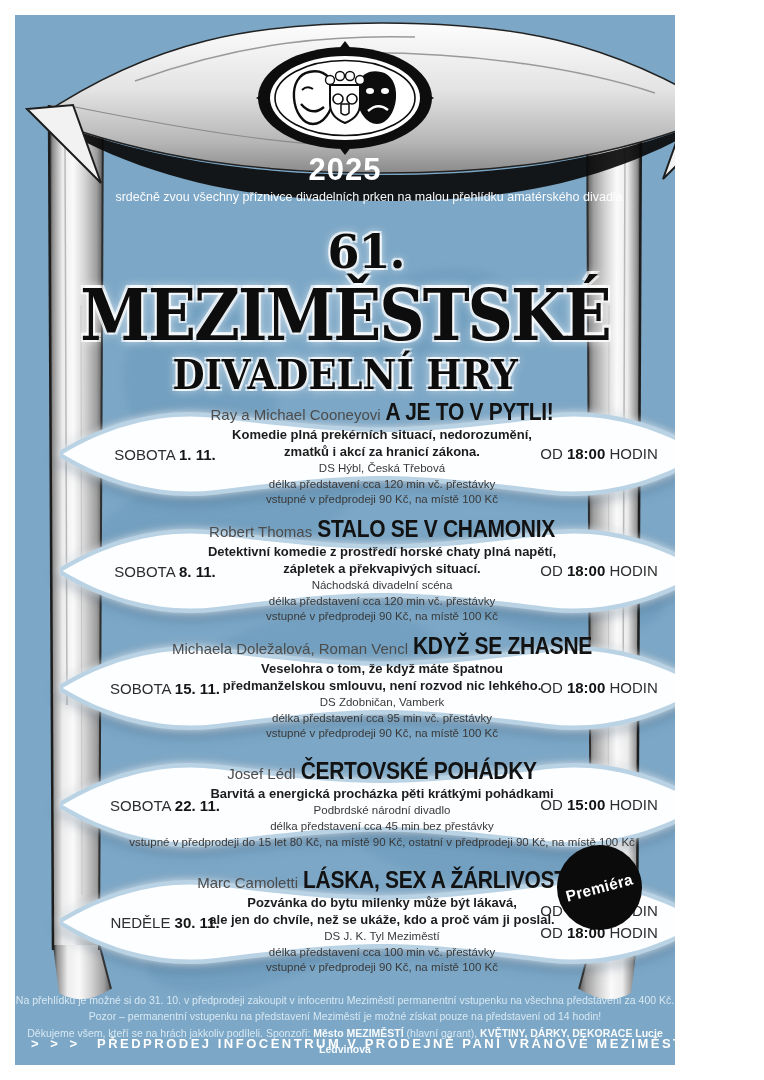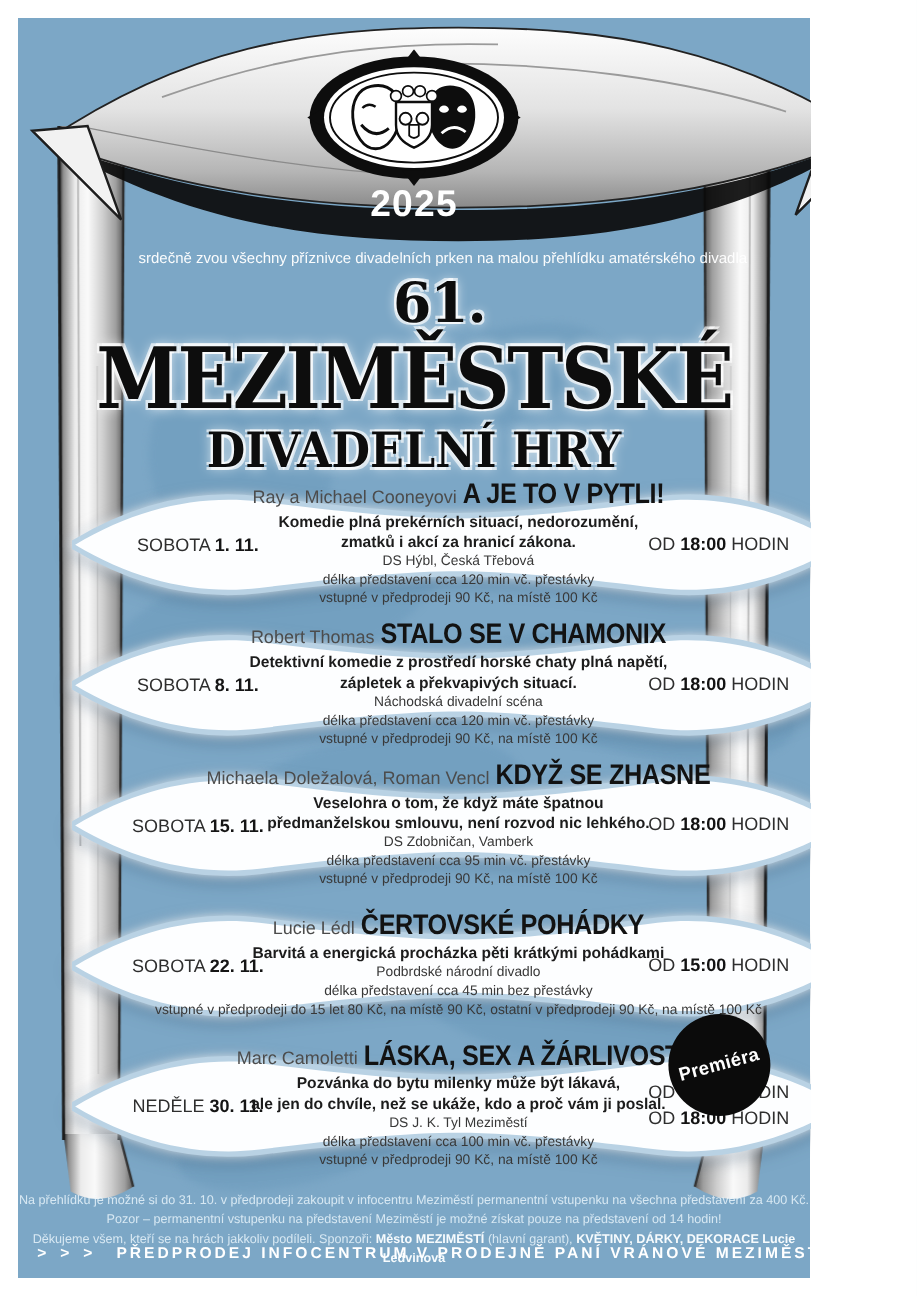--- a/index.html
+++ b/index.html
@@ -12,21 +12,21 @@
   .curtain-col{position:absolute;top:90px;width:74px;height:905px;}
   .curtain-left{left:26px;}
   .curtain-right{right:26px;transform:scaleX(-1);}
   .curtain-swag{position:absolute;left:0;top:-4px;width:734px;height:215px;}
   .logo{position:absolute;left:50%;top:26px;transform:translateX(-50%);width:178px;height:114px;z-index:6;}
 
   
   .header{position:absolute;top:138px;left:0;right:0;text-align:center;color:#ffffff;z-index:4;}
   .year{font-size:31px;font-weight:700;letter-spacing:1px;line-height:1.1;}
   .organizer{font-size:16.5px;font-weight:700;margin-top:2px;}
-  .invitation{font-size:12.5px;margin-top:21px;opacity:.96;padding-left:48px;}
+  .invitation{font-size:12.5px;margin-top:3px;opacity:.96;padding-left:48px;}
 
   
   .title-block{position:absolute;top:212px;left:0;right:0;text-align:center;z-index:4;
                font-family:"DejaVu Serif",serif;font-weight:700;color:#0d0d0d;}
   .halo{text-shadow:0 0 10px rgba(255,255,255,.95),2px 2px 0 rgba(255,255,255,.65),
         -2px 2px 0 rgba(255,255,255,.65),2px -2px 0 rgba(255,255,255,.65),-2px -2px 0 rgba(255,255,255,.65);}
   .edition{font-size:46px;line-height:50px;letter-spacing:-1px;padding-left:42px;}
   .title-main{font-size:63px;line-height:76px;letter-spacing:-2px;transform:scaleY(1.12);}
   .title-sub{font-size:37px;line-height:44px;letter-spacing:0px;transform:scaleY(1.1);}
 
@@ -261,21 +261,21 @@
       <use href="#ribbon-shape" class="ribbon-rim"></use>
       <use href="#ribbon-shape" class="ribbon-core"></use>
     </svg>
     <div class="entry-grid">
       <div class="entry-date">
         <span>SOBOTA</span>
         <b>22. 11.</b>
       </div>
       <div class="entry-center">
         <div class="headline cline">
-          <span>Lucie Lédl</span><span class="play-title">ČERTOVSKÉ POHÁDKY</span>
+          <span>Josef Lédl</span><span class="play-title">ČERTOVSKÉ POHÁDKY</span>
         </div>
         <div class="desc cline">Barvitá a energická procházka pěti krátkými pohádkami</div>
 
         <div class="meta cline">Podbrdské národní divadlo</div>
         <div class="meta cline">délka představení cca 45 min bez přestávky</div>
         <div class="meta cline">vstupné v předprodeji do 15 let 80 Kč, na místě 90 Kč, ostatní v předprodeji 90 Kč, na místě 100 Kč</div>
       </div>
       <div class="entry-times">
               <div class="time-row"><span>OD</span> <b>15:00</b> <span>HODIN</span></div>
             </div>

